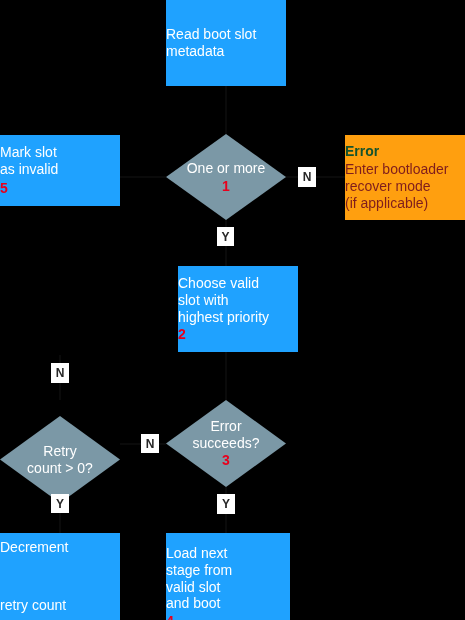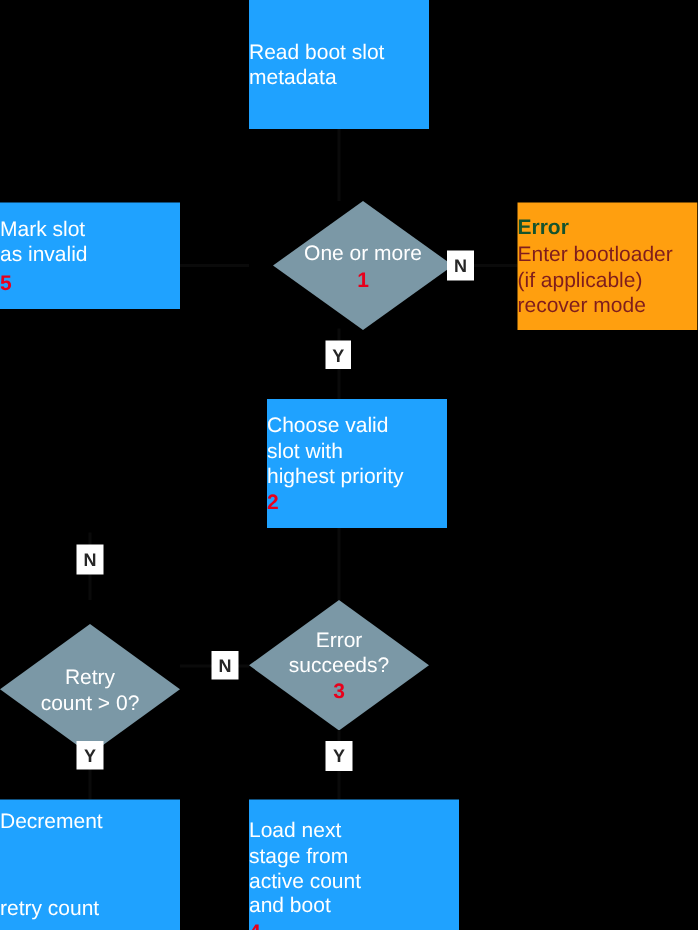--- a/index.html
+++ b/index.html
@@ -122,39 +122,39 @@
   <div class="conn" style="left:120px; top:443px; width:46px; height:2px;"></div>
   <div class="conn" style="left:59px; top:355px; width:2px; height:45px;"></div>
   <div class="conn" style="left:59px; top:487px; width:2px; height:46px;"></div>
   <div class="conn" style="left:225px; top:487px; width:2px; height:46px;"></div>
 
   <div class="node proc" style="left:166px; top:0px; width:120px; height:86px;">
     <span class="line">Read boot slot</span>
     <span class="line">metadata</span>
   </div>
 
-  <div class="decision" style="left:182px; top:134px; width:120px; height:86px;">
+  <div class="decision" style="left:166px; top:134px; width:120px; height:86px;">
     <div class="dia-shape"></div>
     <div class="dia-text">
       <span class="line">One or more</span>
       <span class="num num-tight">1</span>
     </div>
   </div>
 
   <div class="node proc" style="left:0px; top:135px; width:120px; height:71px;">
     <span class="line">Mark slot</span>
     <span class="line">as invalid</span>
     <span class="num">5</span>
   </div>
 
   <div class="node error-box" style="left:345px; top:135px; width:125px; height:85px;">
     <span class="error-title line">Error</span>
     <span class="error-body line">Enter bootloader</span>
+    <span class="error-body line">recover mode</span>
     <span class="error-body line">(if applicable)</span>
-    <span class="error-body line">recover mode</span>
   </div>
 
   <div class="node proc" style="left:166px; top:266px; width:120px; height:86px;margin-left:12px;">
     <span class="line">Choose valid</span>
     <span class="line">slot with</span>
     <span class="line">highest priority</span>
     <span class="num num-tight">2</span>
   </div>
 
   <div class="decision" style="left:0px; top:416px; width:120px; height:87px;">
@@ -172,24 +172,24 @@
       <span class="line">succeeds?</span>
       <span class="num num-tight">3</span>
     </div>
   </div>
 
   <div class="node proc" style="left:0px; top:533px; width:120px; height:87px;gap:41px;">
     <span class="line">Decrement</span>
     <span class="line">retry count</span>
   </div>
 
-  <div class="node proc" style="left:166px; top:533px; width:140px; height:87px; justify-content:flex-start; padding-top:12px;">
+  <div class="node proc" style="left:166px; top:533px; width:124px; height:87px; justify-content:flex-start; padding-top:12px;">
     <span class="line">Load next</span>
     <span class="line">stage from</span>
-    <span class="line">active count</span>
+    <span class="line">valid slot</span>
     <span class="line">and boot</span>
     <span class="num num-tight">4</span>
   </div>
 
   <div class="edge-label" style="left:298px; top:167px; width:18px; height:20px;">N</div>
 
   <div class="edge-label" style="left:217px; top:227px; width:17px; height:19px;">Y</div>
 
   <div class="edge-label" style="left:51px; top:363px; width:18px; height:20px;">N</div>
 

